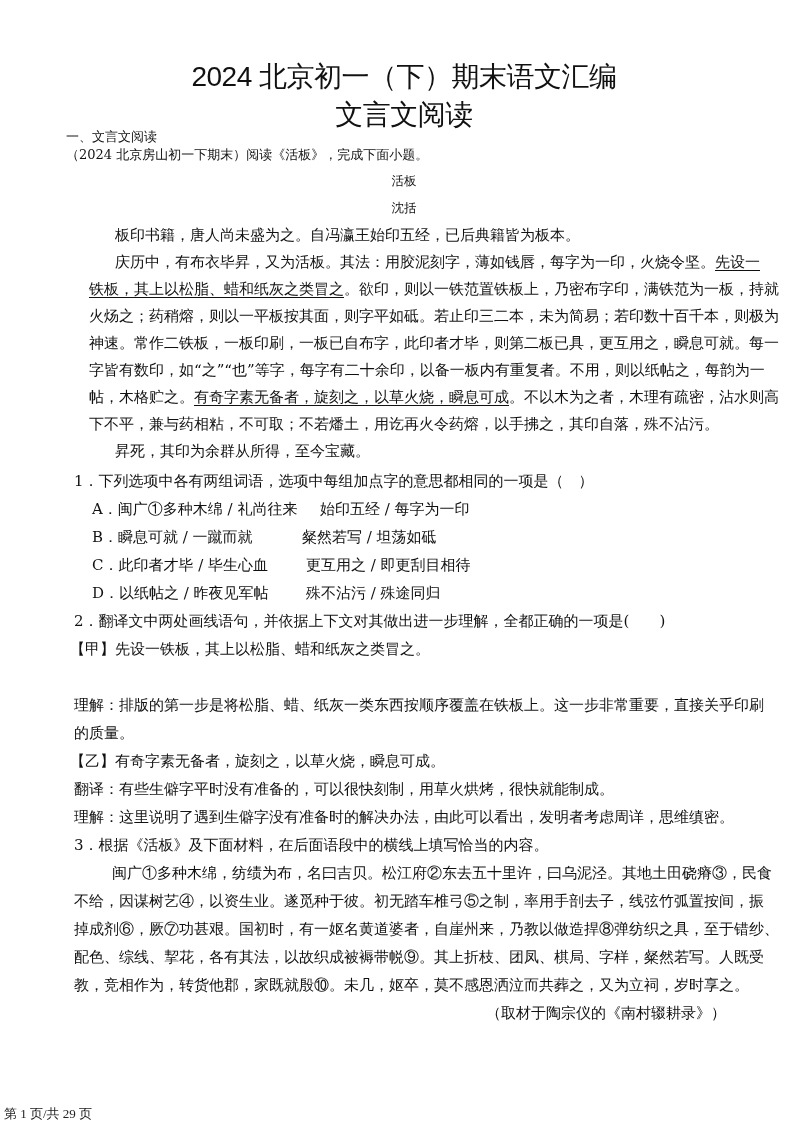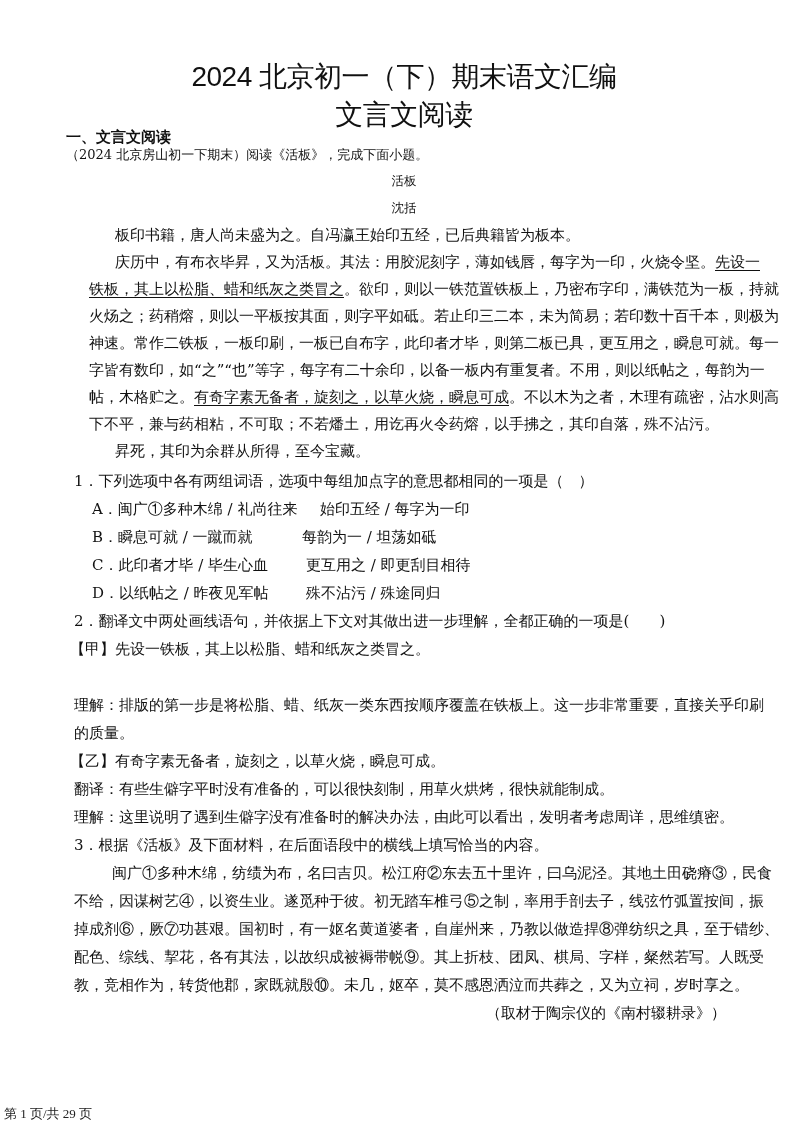--- a/index.html
+++ b/index.html
@@ -4,21 +4,21 @@
 <style>
   html, body { margin: 0; padding: 0; background: #ffffff; }
   body { width: 800px; height: 1131px; position: relative; overflow: hidden; color: #111; }
   .page { position: absolute; left: 4px; top: 0; width: 800px; height: 1131px; }
   .title { position: absolute; left: 0; width: 800px; text-align: center;
            font-family: "Liberation Sans", "DejaVu Sans", sans-serif; font-size: 28px; letter-spacing: -0.5px; color: #111; }
   .title.t1 { top: 58px; }
   .title.t2 { top: 96px; }
   .line { position: absolute; white-space: nowrap; font-family: "DejaVu Serif", "Liberation Serif", serif;
           font-size: 15px; color: #111; line-height: 18px; }
-  .sec { font-family: "DejaVu Sans", sans-serif; font-weight: bold; font-size: 15px; }
+  .sec { font-family: "DejaVu Sans", sans-serif; font-weight: normal; font-size: 13px; }
   .center { left: 0; width: 800px; text-align: center; }
   .ul { text-decoration: underline; text-underline-offset: 3px; }
   .src { text-align: right; right: 78px; }
   .footer { position: absolute; top: 1105px; left: 0; width: 800px; text-align: left;
             font-family: "Liberation Serif", "DejaVu Serif", serif; font-size: 13px; color: #222; }
   .opt-a { position: absolute; }
 </style>
 </head>
 <body>
 
@@ -54,21 +54,21 @@
   <div class="line" style="left:85px; top:415px;">下不平，兼与药相粘，不可取；不若燔土，用讫再火令药熔，以手拂之，其印自落，殊不沾污。</div>
   <div class="line" style="left:111px; top:442px;">昇死，其印为余群从所得，至今宝藏。</div>
 
   <div class="line" style="left:70px; top:472px;">1．下列选项中各有两组词语，选项中每组加点字的意思都相同的一项是（　）</div>
   <div class="line" style="left:88px; top:500px;">
     <span>A．闽广①多种木绵 / 礼尚往来</span>
     <span class="opt-a" style="left:228px;">始印五经 / 每字为一印</span>
   </div>
   <div class="line" style="left:88px; top:528px;">
     <span>B．瞬息可就 / 一蹴而就</span>
-    <span class="opt-a" style="left:210px;">每韵为一 / 坦荡如砥</span>
+    <span class="opt-a" style="left:210px;">粲然若写 / 坦荡如砥</span>
   </div>
   <div class="line" style="left:88px; top:556px;">
     <span>C．此印者才毕 / 毕生心血</span>
     <span class="opt-a" style="left:214px;">更互用之 / 即更刮目相待</span>
   </div>
   <div class="line" style="left:88px; top:584px;">
     <span>D．以纸帖之 / 昨夜见军帖</span>
     <span class="opt-a" style="left:214px;">殊不沾污 / 殊途同归</span>
   </div>
 

